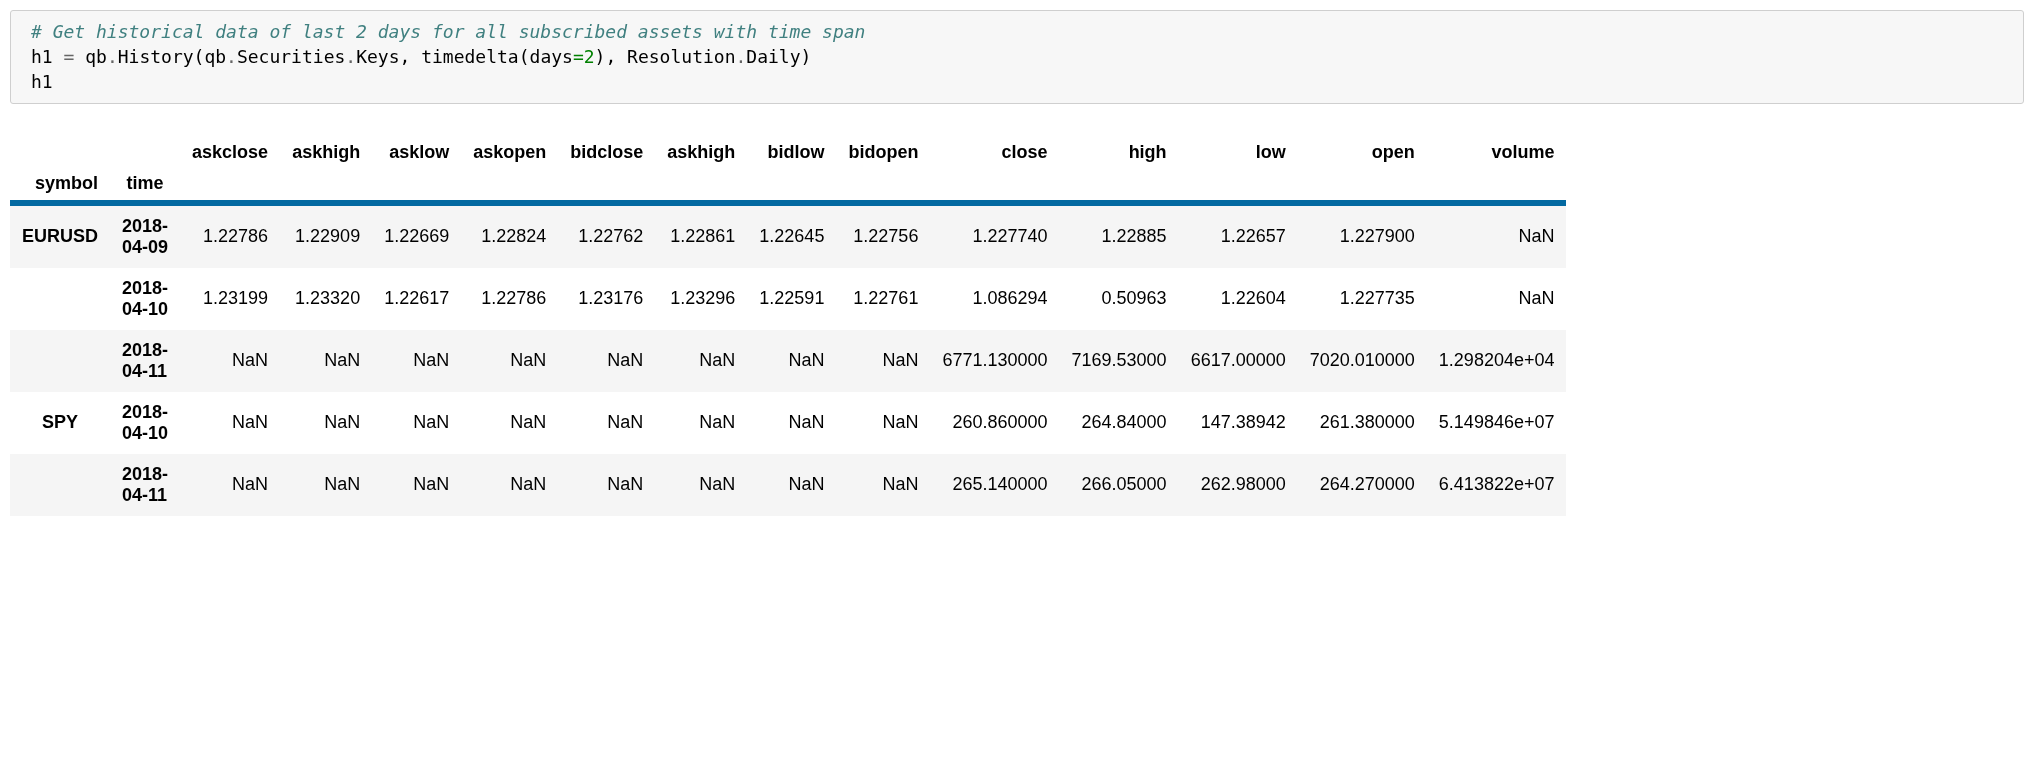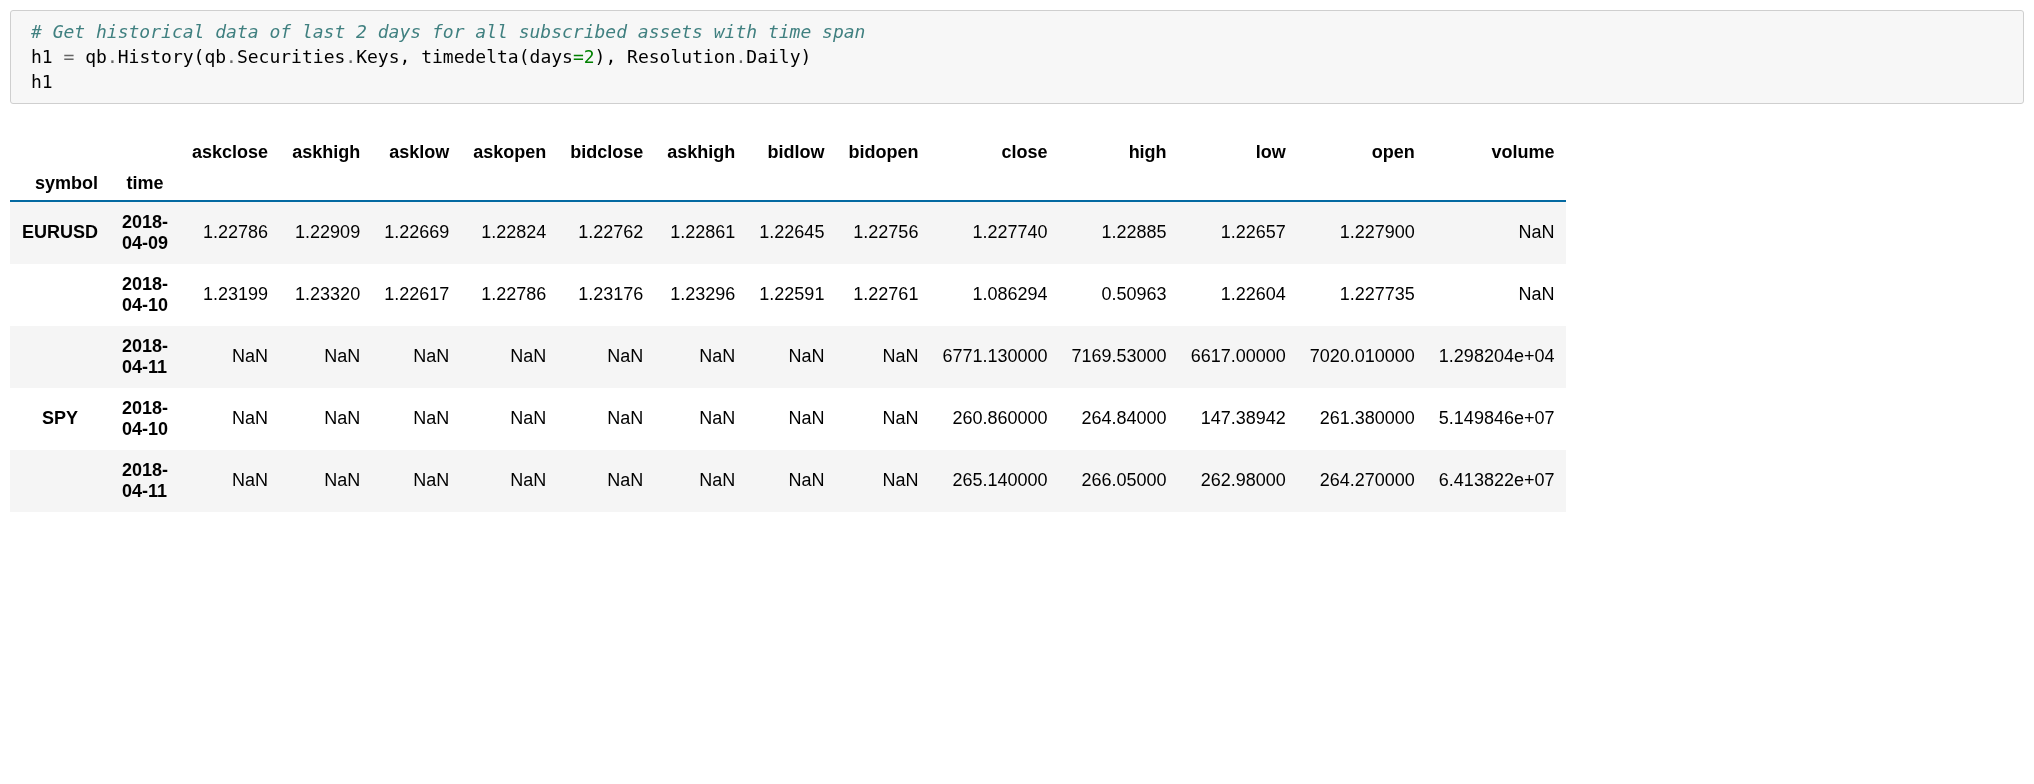--- a/index.html
+++ b/index.html
@@ -42,21 +42,21 @@
   }
   .dataframe thead th {
     font-weight: 700;
     text-align: right;
     border: none;
     padding: 6px 12px;
     vertical-align: bottom;
     margin-top: 44px;
   }
   .dataframe thead tr.index-names th {
-    border-bottom: 2px solid #0369a1;
+    border-bottom: 6px solid #0369a1;
     text-align: right;
     padding-top: 4px;
   }
   .dataframe tbody th {
     font-weight: 700;
     text-align: center;
     vertical-align: middle;
   }
   .dataframe tbody tr:nth-child(odd) td,
   .dataframe tbody tr:nth-child(odd) th { background: #f5f5f5; }

